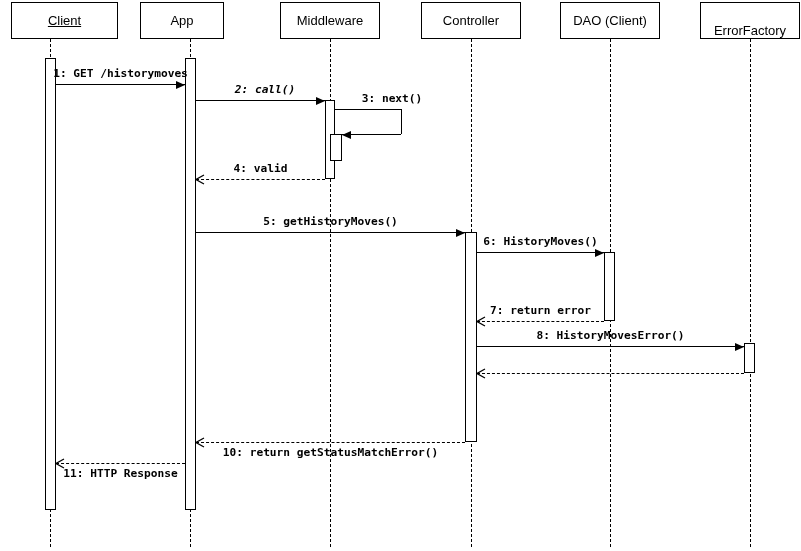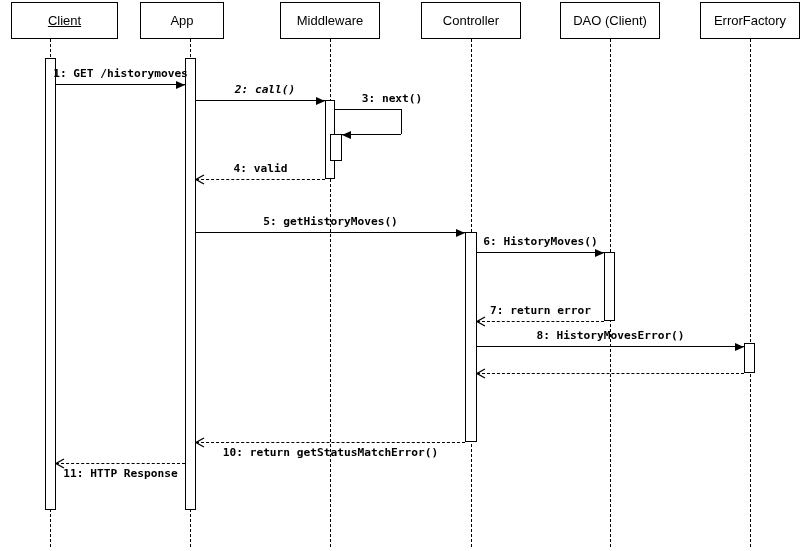--- a/index.html
+++ b/index.html
@@ -52,21 +52,21 @@
     </div>
     <div class="head" style="left: 280px; top: 2px; width: 100px; height: 37px;">
       <span>Middleware</span>
     </div>
     <div class="head" style="left: 421px; top: 2px; width: 100px; height: 37px;">
       <span>Controller</span>
     </div>
     <div class="head" style="left: 560px; top: 2px; width: 100px; height: 37px;">
       <span>DAO (Client)</span>
     </div>
-    <div class="head" style="left: 700px; top: 2px; width: 100px; height: 37px;">
+    <div class="head" style="left: 700px; top: 2px; width: 100px; height: 37px; align-items: flex-end;">
       <span>ErrorFactory</span>
     </div>
     <div class="activation" style="left: 45px; top: 58px; width: 11px; height: 452px;"></div>
     <div class="activation" style="left: 185px; top: 58px; width: 11px; height: 452px;"></div>
     <div class="activation" style="left: 325px; top: 100px; width: 10px; height: 79px;"></div>
     <div class="activation" style="left: 330px; top: 134px; width: 12px; height: 27px;"></div>
     <div class="activation" style="left: 465px; top: 232px; width: 12px; height: 210px;"></div>
     <div class="activation" style="left: 604px; top: 252px; width: 11px; height: 69px;"></div>
     <div class="activation" style="left: 744px; top: 343px; width: 11px; height: 30px;"></div>
     <div class="msg-line" style="left: 56px; top: 84px; width: 129px;"></div>

